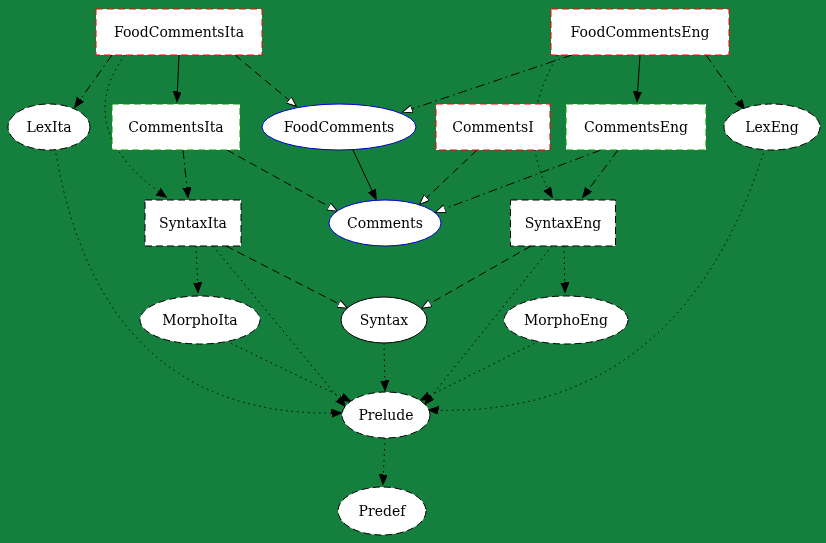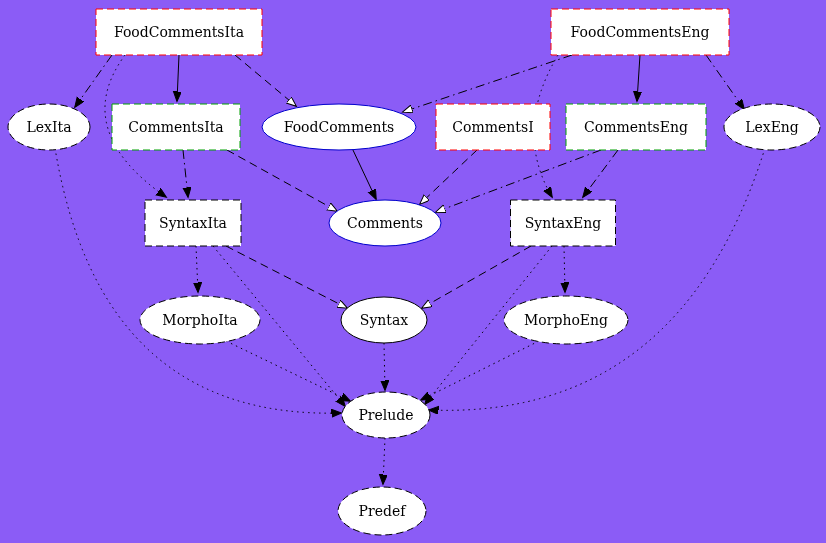--- a/index.html
+++ b/index.html
@@ -1,16 +1,16 @@
 <!DOCTYPE html>
 <html><head>
 <meta charset="utf-8">
 <style>
   html,body{margin:0;padding:0;background:#ffffff;}
-  .canvas{position:relative;width:826px;height:543px;background:#8b5cf6;overflow:hidden;}
+  .canvas{position:relative;width:826px;height:543px;background:#15803d;overflow:hidden;}
   svg{display:block;}
   .node-label{
     font-family:"DejaVu Serif","Liberation Serif",serif;
     font-size:14px;
     fill:#000000;
   }
   .edge{fill:none;stroke:#000000;stroke-width:1;}
   .edge-solid{}
   .edge-dashed{stroke-dasharray:8,5;}
   .edge-dotted{stroke-dasharray:1.5,4;}

